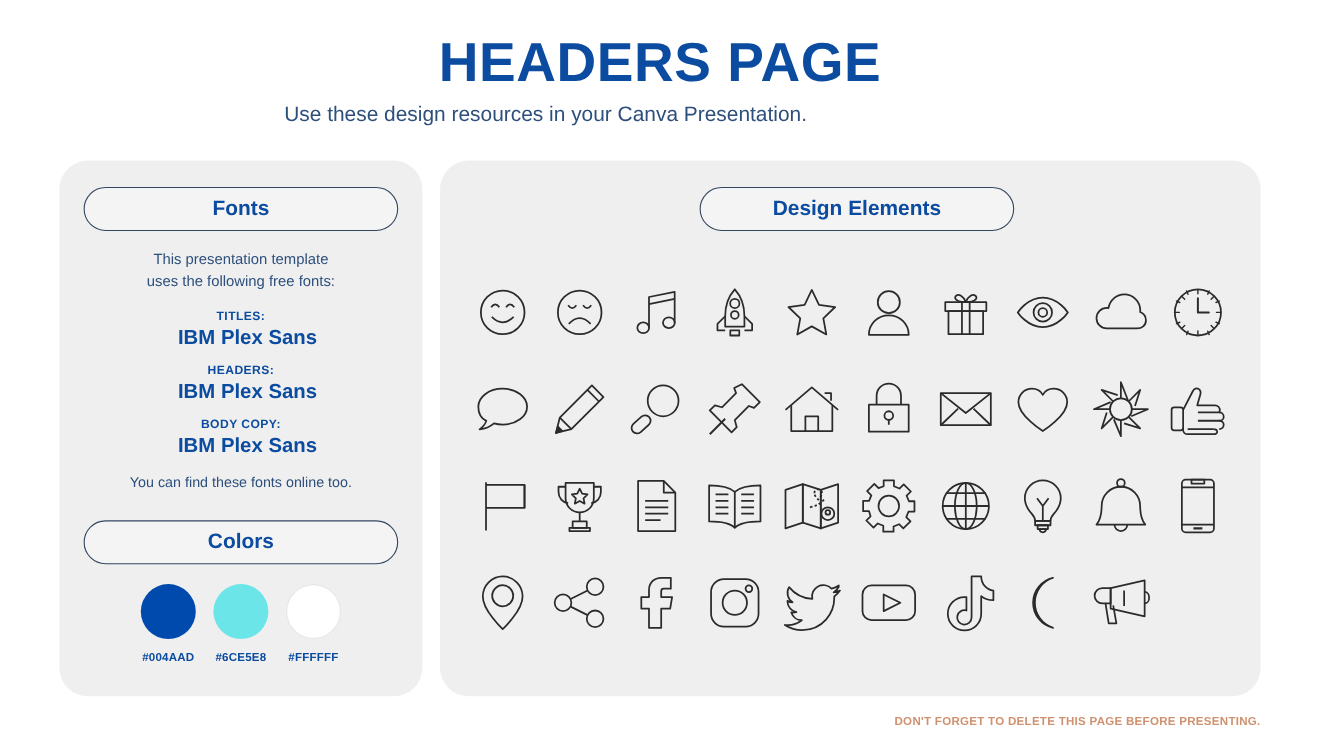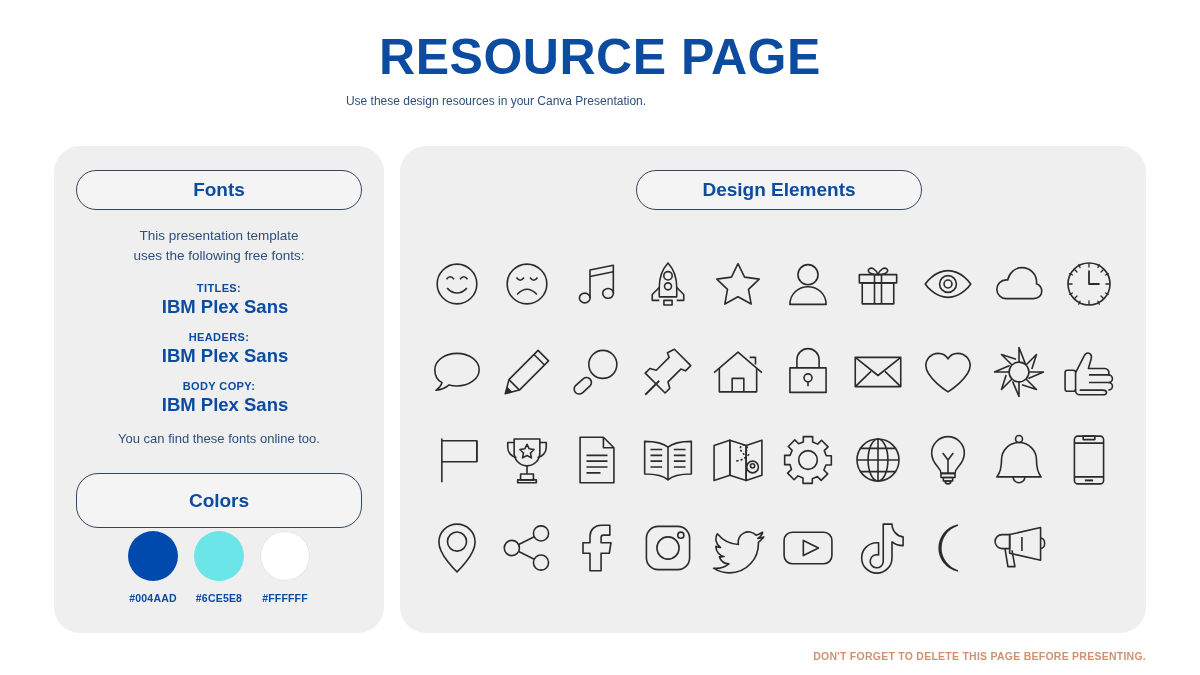--- a/index.html
+++ b/index.html
@@ -15,21 +15,21 @@
   .page-title {
     position: absolute; top: 30px; left: 0; width: 1200px;
     text-align: center;
     font-size: 50px; font-weight: bold; letter-spacing: .5px;
     color: #0b4ba0;
     line-height: 1.1;
   }
   .page-subtitle {
     position: absolute; top: 94px; left: 0; width: 992px;
     text-align: center;
-    font-size: 12px; font-weight: 400;
+    font-size: 19px; font-weight: 400;
     color: #2d4f7c;
   }
 
   
   .panel {
     position: absolute;
     background: #efefef;
     border-radius: 26px;
   }
   #panel-fonts  { left: 54px;  top: 146px; width: 330px; height: 487px; }
@@ -39,21 +39,21 @@
   .pill {
     position: absolute;
     border: 1.6px solid #33475f;
     border-radius: 22px;
     background: #f4f4f4;
     display: flex; align-items: center; justify-content: center;
     color: #0b4ba0;
     font-weight: bold;
   }
   #pill-fonts  { left: 22px;  top: 24px;  width: 286px; height: 40px; font-size: 19px; }
-  #pill-colors { left: 22px;  top: 327px; width: 286px; height: 55px; font-size: 19px; }
+  #pill-colors { left: 22px;  top: 327px; width: 286px; height: 40px; font-size: 19px; }
   #pill-design { left: 236px; top: 24px;  width: 286px; height: 40px; font-size: 19px; }
 
   
   .fonts-intro {
     position: absolute; left: 0; top: 80px; width: 330px;
     text-align: center; font-size: 13.5px; color: #2d4f7c; line-height: 1.45;
   }
   .font-block { position: absolute; left: 0; width: 330px; text-align: center; }
   #fb-titles  { top: 136px; }
   #fb-headers { top: 185px; }
@@ -101,21 +101,21 @@
     font-size: 10.5px; font-weight: bold; letter-spacing: .25px;
     color: #cf9270;
     text-align: right;
   }
 </style>
 </head>
 <body>
 
 <div id="stage">
 
-  <div class="page-title">RESOURCE PAGE</div>
+  <div class="page-title">HEADERS PAGE</div>
   <div class="page-subtitle">Use these design resources in your Canva Presentation.</div>
 
   <div class="panel" id="panel-fonts">
 
     <div class="pill" id="pill-fonts">
       <span>Fonts</span>
     </div>
 
     <div class="fonts-intro">
       <div>This presentation template</div>

